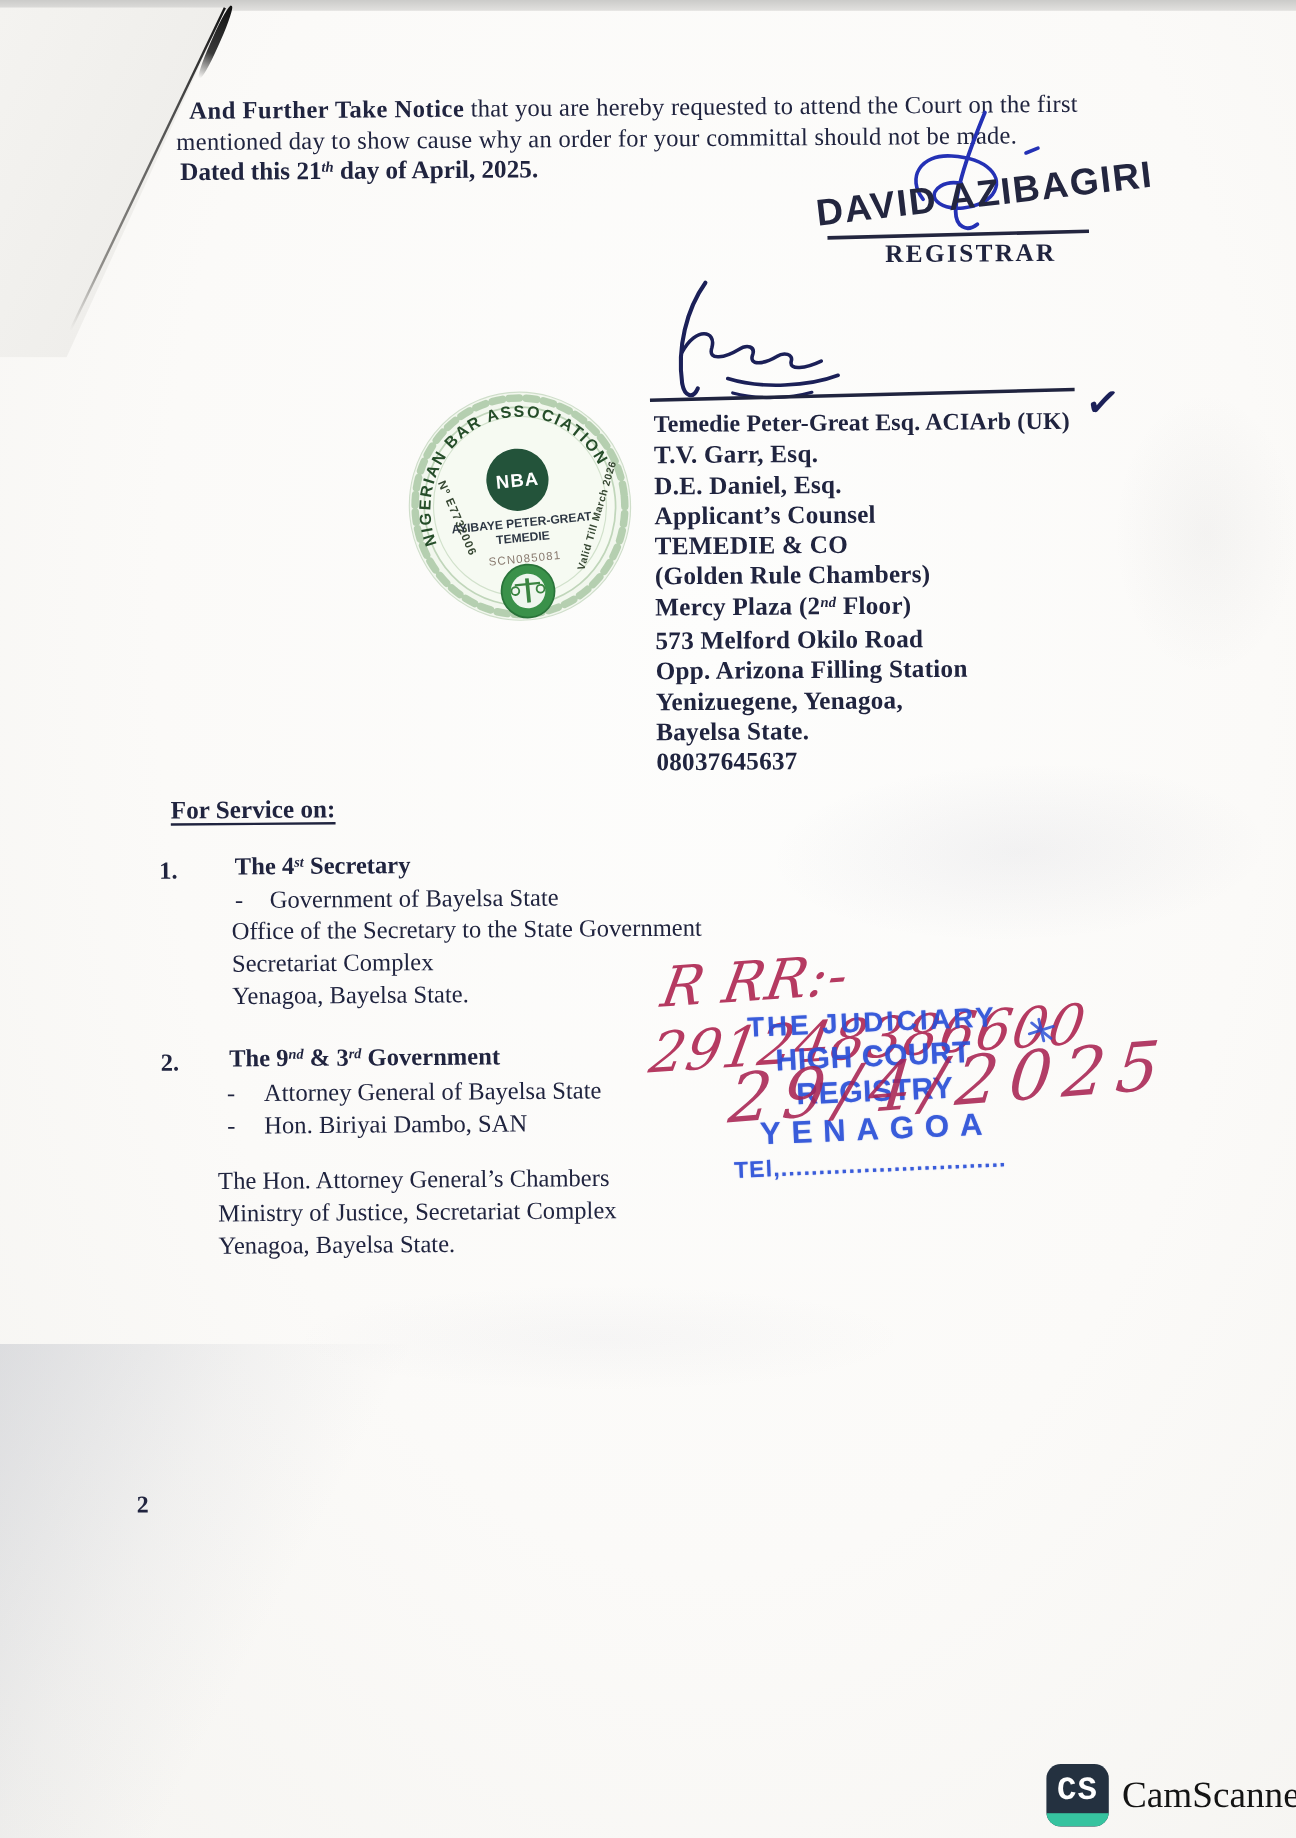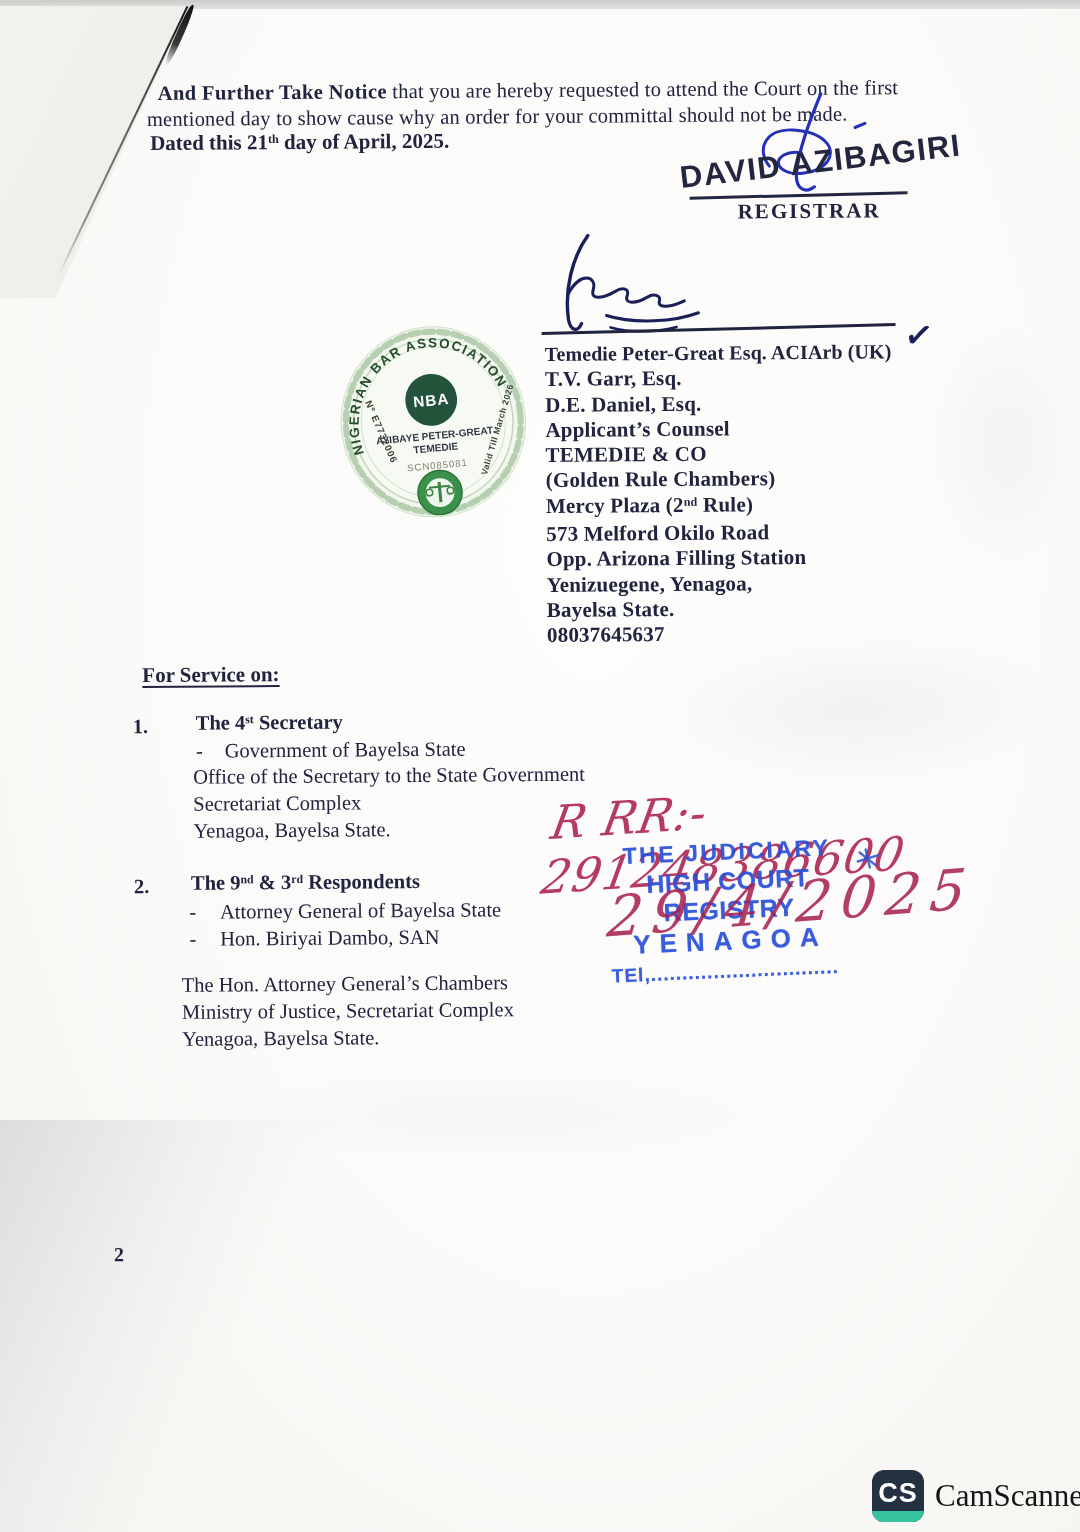--- a/index.html
+++ b/index.html
@@ -25,21 +25,21 @@
   .shadow-bl{position:absolute;left:0;top:1120px;width:340px;height:412px;
     background:linear-gradient(118deg,rgba(168,172,184,.34) 0%,rgba(168,172,184,.10) 38%,rgba(255,255,255,0) 62%);}
   .ghost{position:absolute;pointer-events:none;}
   .g1{left:640px;top:635px;width:420px;height:150px;transform:rotate(-2deg);
     background:radial-gradient(ellipse at 50% 50%,rgba(110,112,140,.07),rgba(110,112,140,0) 70%);}
   .g2{left:930px;top:330px;width:150px;height:230px;
     background:radial-gradient(ellipse at 50% 50%,rgba(120,120,125,.06),rgba(120,120,125,0) 72%);}
   .g3{left:240px;top:1070px;width:520px;height:90px;
     background:radial-gradient(ellipse at 50% 50%,rgba(120,122,150,.045),rgba(120,122,150,0) 70%);}
   .sans{font-family:"Liberation Sans",sans-serif;}
-  .sup{font-size:.58em;position:relative;top:-.48em;}
+  .sup{font-size:.58em;position:relative;top:-.48em;font-style:italic;}
   .abs{position:absolute;}
   
   .content{position:absolute;left:0;top:0;width:1080px;height:1532px;transform:rotate(-.45deg);}
   .notice{left:152px;top:56px;width:818px;font-size:20.5px;line-height:26px;
     text-indent:11px;letter-spacing:.2px;}
   .notice b{letter-spacing:.4px;}
   .dated{left:155px;top:128px;font-size:21px;font-weight:bold;}
   .registrar-name{left:684px;top:146px;font-size:31px;font-weight:bold;
     letter-spacing:1.5px;transform:rotate(-6.2deg);color:#23263f;}
   .registrar-rule{left:694px;top:196px;width:218px;height:2.5px;background:#23263f;transform:rotate(-1deg);}
@@ -68,21 +68,21 @@
   .hand-date{left:606px;top:872px;font-size:56px;font-style:italic;
     font-family:"DejaVu Serif",serif;color:#a82352;letter-spacing:9px;
     transform:rotate(-4deg) skewX(-10deg);opacity:.88;}
   .page-num{left:110px;top:1240px;font-size:20px;font-weight:bold;}
   
   .seal{left:340px;top:322px;width:192px;height:198px;transform:rotate(-5deg);opacity:.94;}
   
   .cam{left:872px;top:1470px;display:flex;align-items:center;}
   .cam-badge{width:52px;height:52px;border-radius:12px;background:#243140;position:relative;
     display:flex;align-items:center;justify-content:center;overflow:hidden;}
-  .cam-badge .cs{color:#fff;font-family:Liberation Sans, sans-serif;font-weight:bold;font-size:27px;
+  .cam-badge .cs{color:#fff;font-family:Liberation Mono, monospace;font-weight:bold;font-size:27px;
     letter-spacing:1px;margin-top:-6px;}
   .cam-badge .teal{position:absolute;bottom:0;left:0;width:100%;height:11px;background:#36c39f;}
   .cam-label{font-family:"Liberation Serif",serif;font-size:31px;color:#141414;margin-left:11px;}
   svg{display:block;}
 </style>
 </head>
 <body>
 
 <div class="page">
 
@@ -125,21 +125,21 @@
     <div class="abs counsel-rule"></div>
     <div class="abs check" style="font-size:34px;font-weight:bold;color:#1b2058;transform:rotate(8deg);">✓</div>
 
     <div class="abs counsel">
       <div class="cname">Temedie Peter-Great Esq. ACIArb (UK)</div>
       <div>T.V. Garr, Esq.</div>
       <div>D.E. Daniel, Esq.</div>
       <div>Applicant’s Counsel</div>
       <div>TEMEDIE &amp; CO</div>
       <div>(Golden Rule Chambers)</div>
-      <div><span>Mercy Plaza (2</span><span class="sup">nd</span><span> Rule)</span></div>
+      <div><span>Mercy Plaza (2</span><span class="sup">nd</span><span> Floor)</span></div>
       <div>573 Melford  Okilo Road</div>
       <div>Opp. Arizona Filling Station</div>
       <div>Yenizuegene, Yenagoa,</div>
       <div>Bayelsa State.</div>
       <div>08037645637</div>
     </div>
 
     <svg class="abs seal" viewBox="0 0 200 206">
       <ellipse cx="100" cy="103" rx="96" ry="99" fill="#f2f7ee" stroke="#cdddc8" stroke-width="1"></ellipse>
       <ellipse cx="100" cy="103" rx="91" ry="94" fill="none" stroke="#a6c5a0" stroke-width="6.5" stroke-dasharray="9 6" stroke-linecap="round" opacity=".85"></ellipse>
@@ -171,21 +171,21 @@
     <div class="abs service-head">For Service on:</div>
 
     <div class="abs svc svc-num" style="left:133px;top:712px;">1.</div>
     <div class="abs svc svc-title" style="left:196px;top:709px;"><span>The 4</span><span class="sup">st</span><span> Secretary</span></div>
     <div class="abs svc" style="left:196px;top:737px;"><span>-</span><span style="display:inline-block;width:22px;"></span><span>Government of Bayelsa State</span></div>
     <div class="abs svc" style="left:193px;top:763px;">Office of the Secretary to the State Government</div>
     <div class="abs svc" style="left:193px;top:790px;">Secretariat Complex</div>
     <div class="abs svc" style="left:193px;top:817px;">Yenagoa, Bayelsa State.</div>
 
     <div class="abs svc svc-num" style="left:133px;top:872px;">2.</div>
-    <div class="abs svc svc-title" style="left:190px;top:869px;"><span>The 9</span><span class="sup">nd</span><span> &amp; 3</span><span class="sup">rd</span><span> Respondents</span></div>
+    <div class="abs svc svc-title" style="left:190px;top:869px;"><span>The 9</span><span class="sup">nd</span><span> &amp; 3</span><span class="sup">rd</span><span> Government</span></div>
     <div class="abs svc" style="left:188px;top:898px;"><span>-</span><span style="display:inline-block;width:24px;"></span><span>Attorney General of Bayelsa State</span></div>
     <div class="abs svc" style="left:188px;top:925px;"><span>-</span><span style="display:inline-block;width:24px;"></span><span>Hon. Biriyai Dambo, SAN</span></div>
     <div class="abs svc" style="left:180px;top:971px;">The Hon. Attorney General’s Chambers</div>
     <div class="abs svc" style="left:180px;top:998px;">Ministry of Justice, Secretariat Complex</div>
     <div class="abs svc" style="left:180px;top:1025px;">Yenagoa, Bayelsa State.</div>
 
     <div class="abs rrr">R RR:- 291248386600</div>
 
     <div class="abs registry-stamp">
       <div class="rs1">THE JUDICIARY</div>

